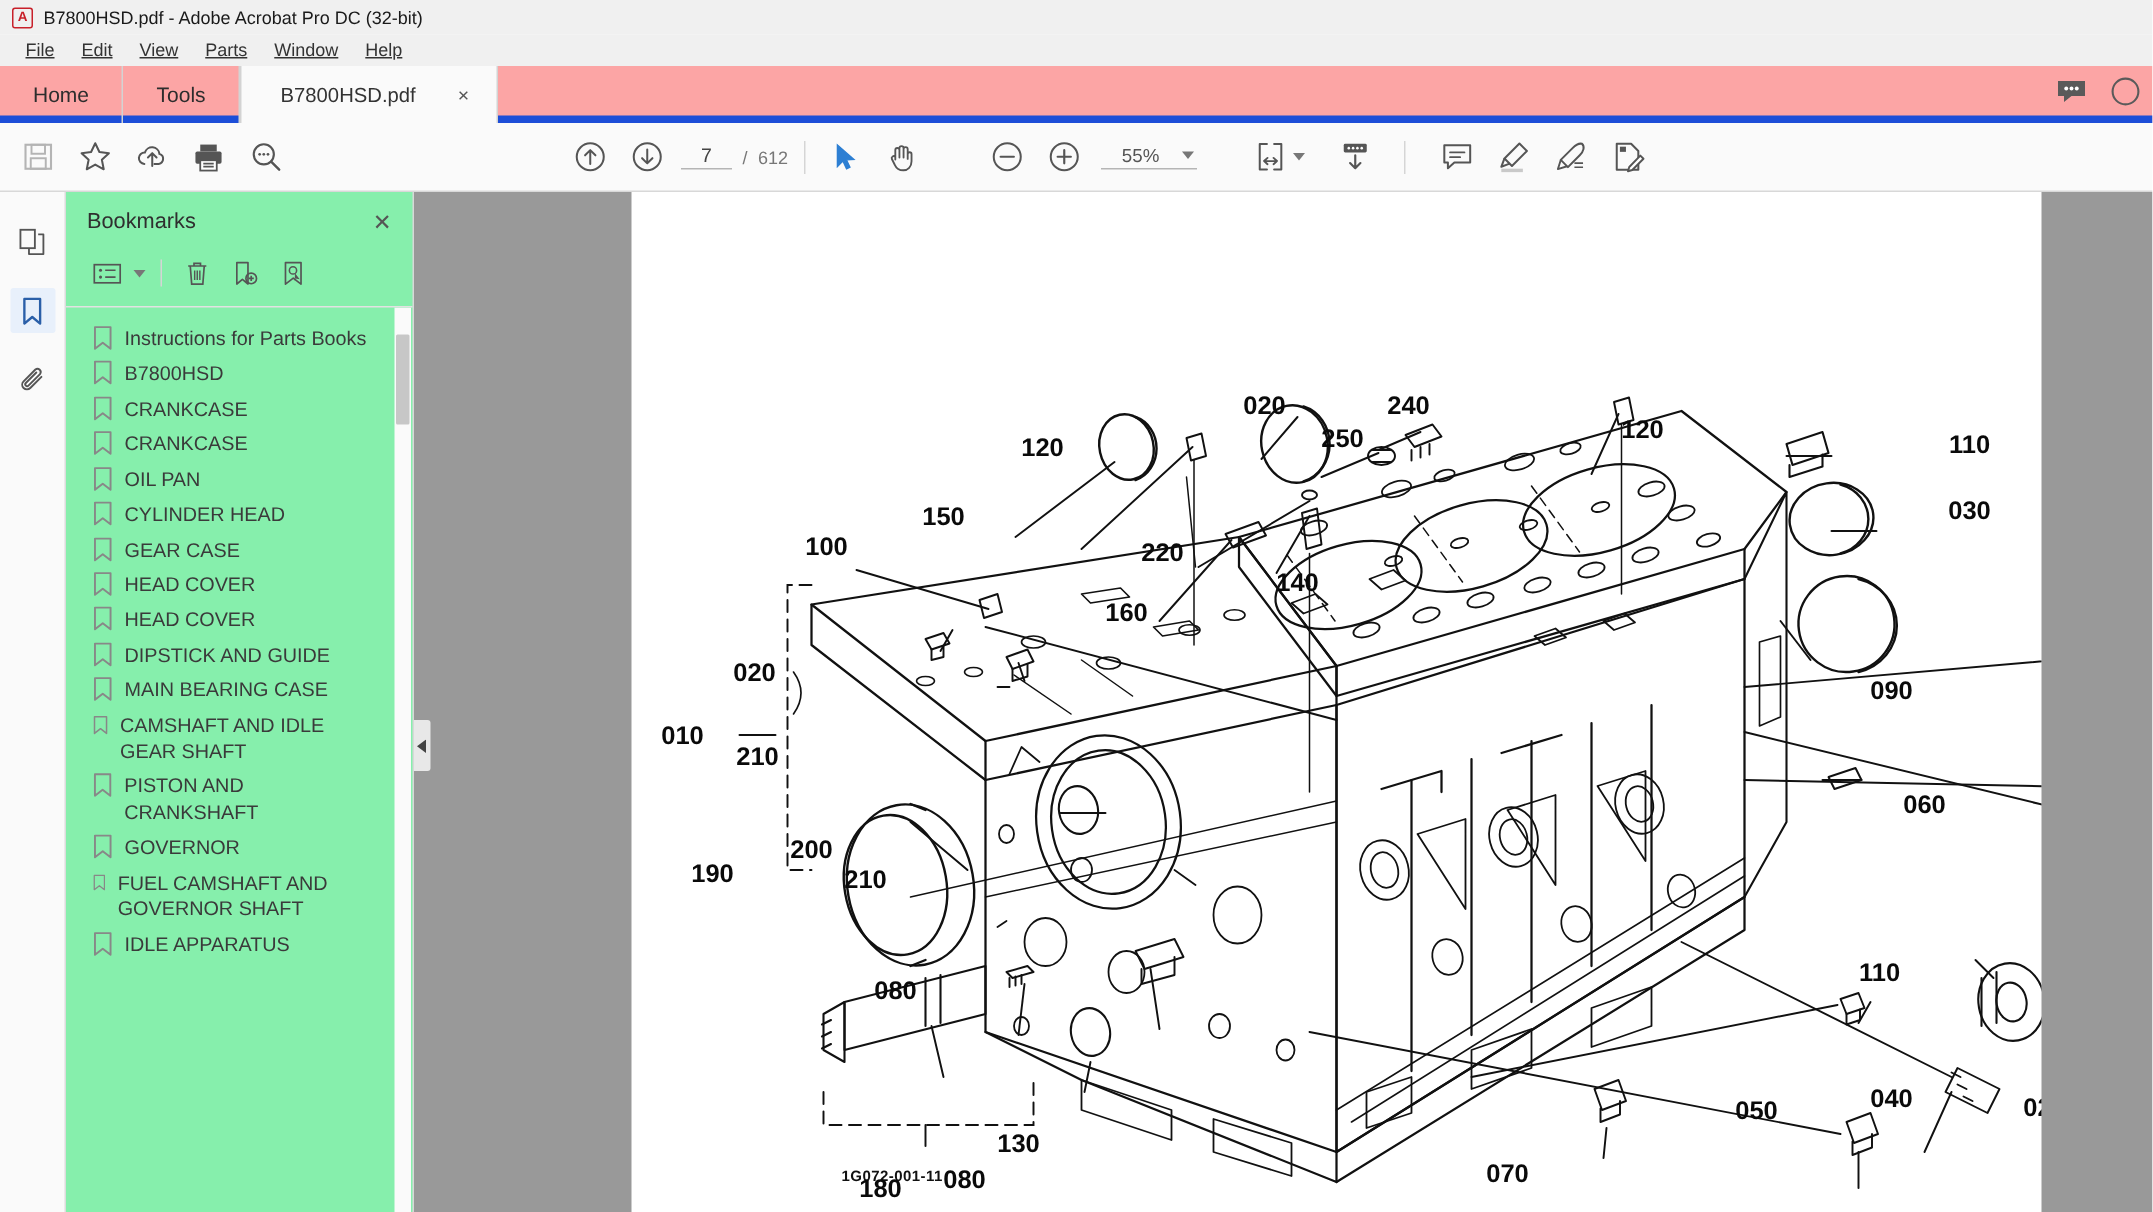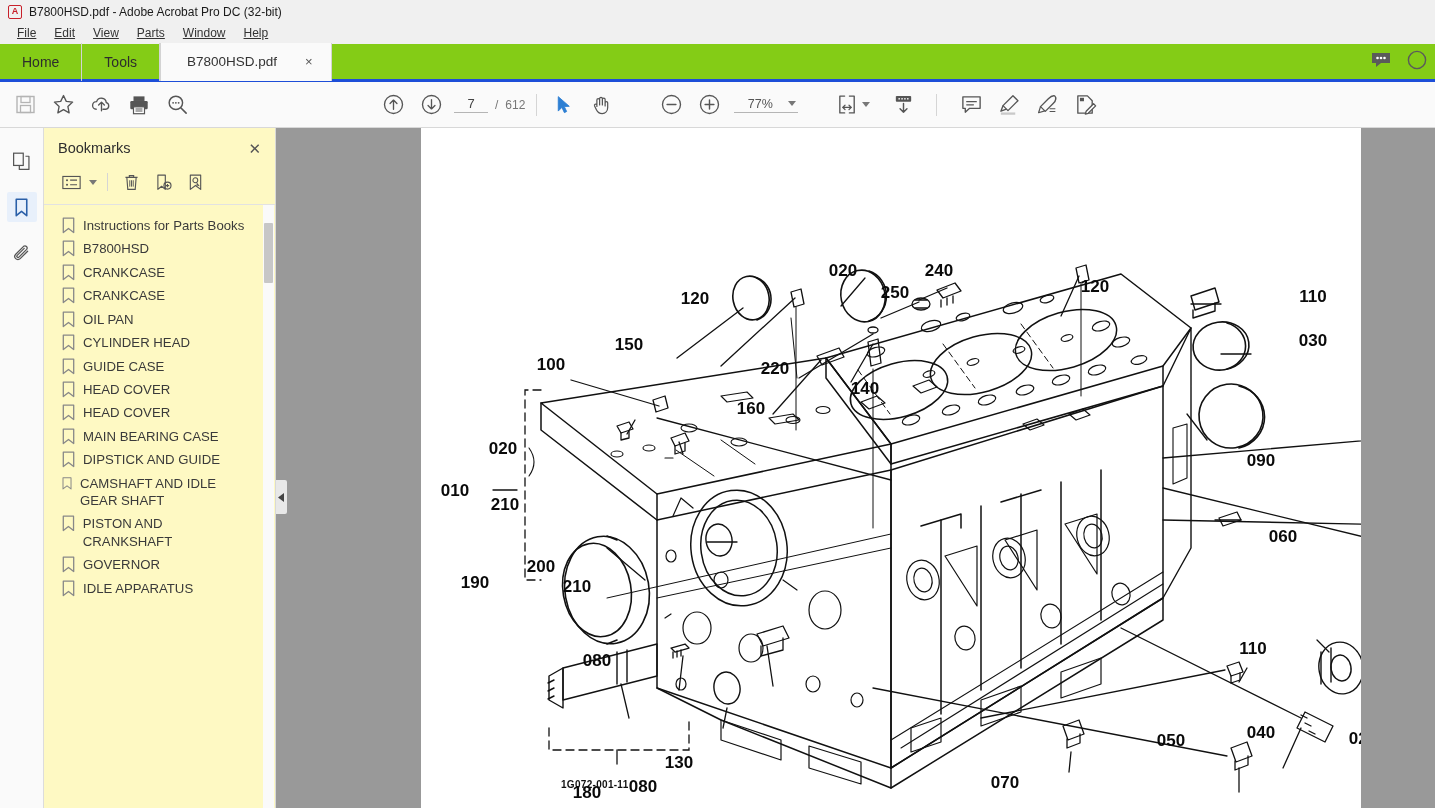--- a/index.html
+++ b/index.html
@@ -23,23 +23,23 @@
   }
   
   .menubar {
     height: 21px; background: #f0f0f0;
     display: flex; align-items: center; padding-left: 8px;
     font-size: 12px; color: #333;
   }
   .menubar .mi { padding: 0 9px; line-height: 21px; cursor: default; text-decoration: underline; }
   
   .tabbar {
-    height: 38px; background: #84cc16;
-    display: flex; align-items: center; position: relative;
-    border-bottom: 3px solid #1d4ed8;
+    height: 38px; background: #fca5a5;
+    display: flex; align-items: flex-start; position: relative;
+    border-bottom: 5px solid #1d4ed8;
   }
   .tab-home, .tab-tools {
     height: 38px; display: flex; align-items: center;
     padding: 0 22px; font-size: 14px; color: #2d2d2d;
     border-right: 1px solid #d3d3d3;
   }
   .tab-doc {
     height: 38px; background: #fafafa;
     display: flex; align-items: center; gap: 28px;
     padding: 0 18px 0 26px; font-size: 13.5px; color: #333;
@@ -92,21 +92,21 @@
     padding-top: 18px; gap: 16px;
   }
   .rail-btn {
     width: 30px; height: 30px; display: flex;
     align-items: center; justify-content: center; cursor: pointer;
     border-radius: 2px;
   }
   .rail-btn.active { background: #e8f0fb; }
   
   .bmpanel {
-    width: 232px; background: #fef9c3;
+    width: 232px; background: #86efac;
     border-right: 1px solid #d8d8d8;
     display: flex; flex-direction: column;
   }
   .bm-head {
     display: flex; align-items: center; justify-content: space-between;
     padding: 12px 14px 10px 14px;
   }
   .bm-title { font-size: 14.5px; color: #2f2f2f; }
   .bm-close { font-size: 15px; color: #555; cursor: pointer; line-height: 1; }
   .bm-tools {
@@ -286,21 +286,21 @@
         <path d="M7.4 12 h9.2" stroke="#555" stroke-width="1.5" stroke-linecap="round"></path>
       </svg>
     </div>
     <div class="tb-btn">
       <svg width="23" height="23" viewBox="0 0 24 24">
         <circle cx="12" cy="12" r="9.4" fill="none" stroke="#555" stroke-width="1.4"></circle>
         <path d="M7.4 12 h9.2 M12 7.4 v9.2" stroke="#555" stroke-width="1.5" stroke-linecap="round"></path>
       </svg>
     </div>
     <div class="zoomfield">
-      <span class="zoom-val">77%</span>
+      <span class="zoom-val">55%</span>
       <span class="caret"></span>
     </div>
   </div>
 
   <div class="tb-group" style="margin-left:30px">
     <div class="tb-btn">
       <svg width="23" height="23" viewBox="0 0 24 24">
         <path d="M4 3.2 h5 M4 3.2 v17.6 M4 20.8 h5 M19 3.2 h-5 M19 3.2 v17.6 M19 20.8 h-5" fill="none" stroke="#555" stroke-width="1.4" stroke-linecap="round"></path>
         <path d="M7 15 h9 M7 15 l2.4 -2.2 M7 15 l2.4 2.2 M16 15 l-2.4 -2.2 M16 15 l-2.4 2.2" fill="none" stroke="#555" stroke-width="1.3" stroke-linecap="round"></path>
       </svg>
@@ -450,63 +450,69 @@
       <div class="bm-item">
         <svg width="13" height="17" viewBox="0 0 14 18">
           <path d="M1.4 1 h11.2 v15.6 l-5.6 -4.4 -5.6 4.4 z" fill="none" stroke="#888" stroke-width="1.4" stroke-linejoin="round"></path>
         </svg>
         <span class="bm-label">CYLINDER HEAD</span>
       </div>
       <div class="bm-item">
         <svg width="13" height="17" viewBox="0 0 14 18">
           <path d="M1.4 1 h11.2 v15.6 l-5.6 -4.4 -5.6 4.4 z" fill="none" stroke="#888" stroke-width="1.4" stroke-linejoin="round"></path>
         </svg>
-        <span class="bm-label">GUIDE CASE</span>
+        <span class="bm-label">GEAR CASE</span>
       </div>
       <div class="bm-item">
         <svg width="13" height="17" viewBox="0 0 14 18">
           <path d="M1.4 1 h11.2 v15.6 l-5.6 -4.4 -5.6 4.4 z" fill="none" stroke="#888" stroke-width="1.4" stroke-linejoin="round"></path>
         </svg>
         <span class="bm-label">HEAD COVER</span>
       </div>
       <div class="bm-item">
         <svg width="13" height="17" viewBox="0 0 14 18">
           <path d="M1.4 1 h11.2 v15.6 l-5.6 -4.4 -5.6 4.4 z" fill="none" stroke="#888" stroke-width="1.4" stroke-linejoin="round"></path>
         </svg>
         <span class="bm-label">HEAD COVER</span>
       </div>
       <div class="bm-item">
         <svg width="13" height="17" viewBox="0 0 14 18">
           <path d="M1.4 1 h11.2 v15.6 l-5.6 -4.4 -5.6 4.4 z" fill="none" stroke="#888" stroke-width="1.4" stroke-linejoin="round"></path>
         </svg>
+        <span class="bm-label">DIPSTICK AND GUIDE</span>
+      </div>
+      <div class="bm-item">
+        <svg width="13" height="17" viewBox="0 0 14 18">
+          <path d="M1.4 1 h11.2 v15.6 l-5.6 -4.4 -5.6 4.4 z" fill="none" stroke="#888" stroke-width="1.4" stroke-linejoin="round"></path>
+        </svg>
         <span class="bm-label">MAIN BEARING CASE</span>
       </div>
       <div class="bm-item">
         <svg width="13" height="17" viewBox="0 0 14 18">
           <path d="M1.4 1 h11.2 v15.6 l-5.6 -4.4 -5.6 4.4 z" fill="none" stroke="#888" stroke-width="1.4" stroke-linejoin="round"></path>
         </svg>
-        <span class="bm-label">DIPSTICK AND GUIDE</span>
-      </div>
-      <div class="bm-item">
-        <svg width="13" height="17" viewBox="0 0 14 18">
-          <path d="M1.4 1 h11.2 v15.6 l-5.6 -4.4 -5.6 4.4 z" fill="none" stroke="#888" stroke-width="1.4" stroke-linejoin="round"></path>
-        </svg>
         <span class="bm-label">CAMSHAFT AND IDLE GEAR SHAFT</span>
       </div>
       <div class="bm-item">
         <svg width="13" height="17" viewBox="0 0 14 18">
           <path d="M1.4 1 h11.2 v15.6 l-5.6 -4.4 -5.6 4.4 z" fill="none" stroke="#888" stroke-width="1.4" stroke-linejoin="round"></path>
         </svg>
         <span class="bm-label">PISTON AND CRANKSHAFT</span>
       </div>
       <div class="bm-item">
         <svg width="13" height="17" viewBox="0 0 14 18">
           <path d="M1.4 1 h11.2 v15.6 l-5.6 -4.4 -5.6 4.4 z" fill="none" stroke="#888" stroke-width="1.4" stroke-linejoin="round"></path>
         </svg>
         <span class="bm-label">GOVERNOR</span>
+      </div>
+      <div class="bm-item">
+        <svg width="13" height="17" viewBox="0 0 14 18">
+          <path d="M1.4 1 h11.2 v15.6 l-5.6 -4.4 -5.6 4.4 z" fill="none" stroke="#888" stroke-width="1.4" stroke-linejoin="round"></path>
+        </svg>
+        <span class="bm-label">FUEL CAMSHAFT AND GOVERNOR SHAFT</span>
       </div>
       <div class="bm-item">
         <svg width="13" height="17" viewBox="0 0 14 18">
           <path d="M1.4 1 h11.2 v15.6 l-5.6 -4.4 -5.6 4.4 z" fill="none" stroke="#888" stroke-width="1.4" stroke-linejoin="round"></path>
         </svg>
         <span class="bm-label">IDLE APPARATUS</span>
       </div>
     </div>
   </div>
 

